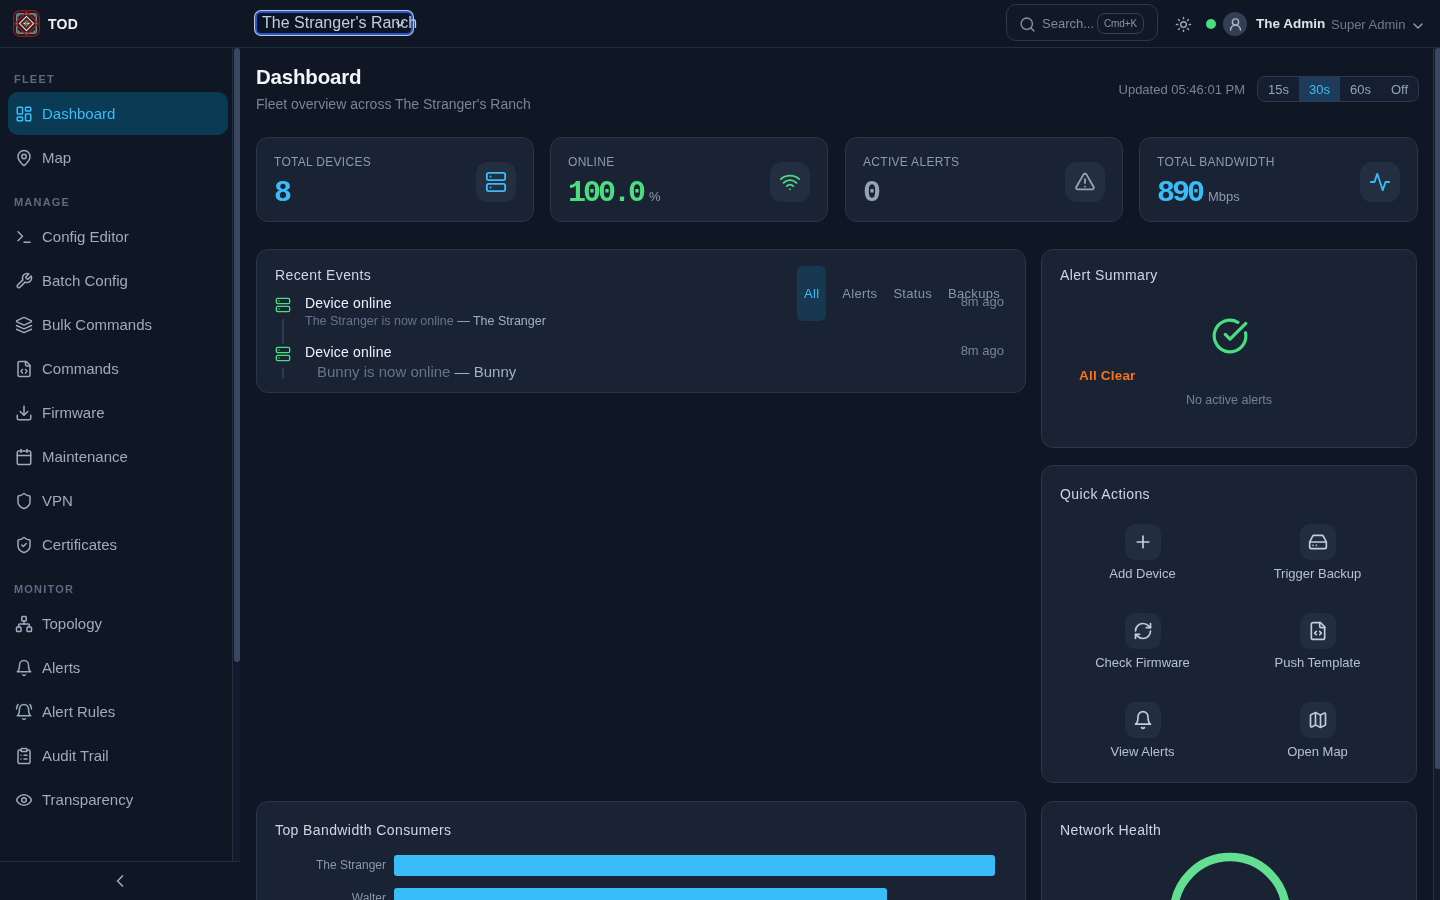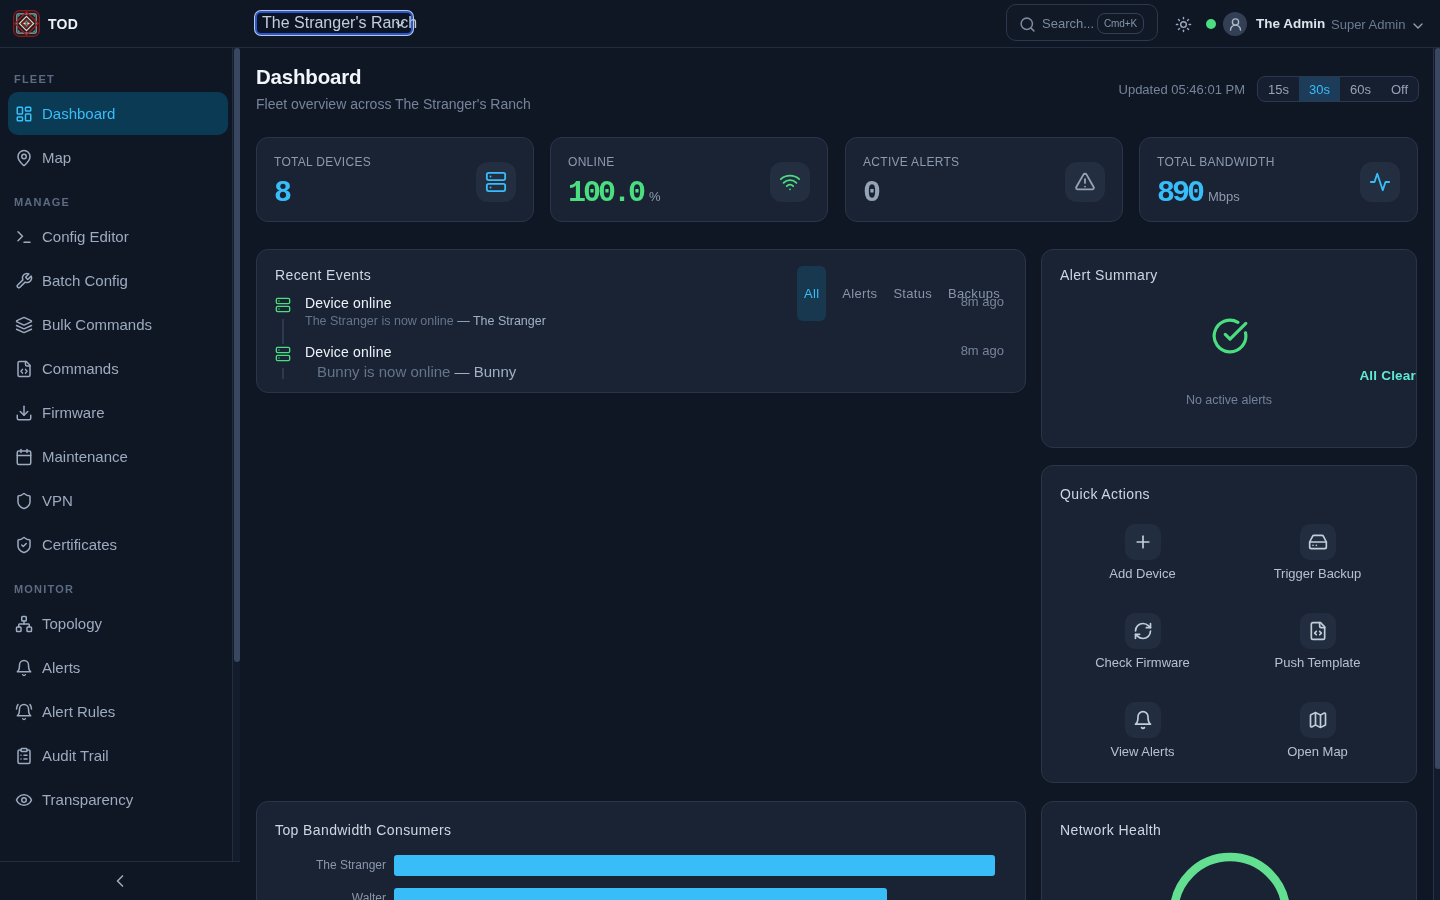--- a/index.html
+++ b/index.html
@@ -341,21 +341,21 @@
       <div style="position:absolute;left:44px;top:113px;font-size:15px;color:#64748b;margin-left:16px;">Bunny is now online <span style="color:#9fb0c5">— Bunny</span></div>
       <div style="position:absolute;right:21px;top:93px;font-size:13px;color:#76849a;">8m ago</div>
     </div>
 
     <div class="card" style="left:1041px;top:249px;width:376px;height:199px;">
       <div class="cardtitle" style="position:absolute;left:18px;top:17px;">Alert Summary</div>
       <svg style="position:absolute;left:169px;top:67px;" width="38" height="38" viewBox="0 0 24 24" fill="none" stroke="#4ade80" stroke-width="2" stroke-linecap="round" stroke-linejoin="round">
           <path d="M21.801 10A10 10 0 1 1 17 3.335"></path>
           <path d="m9 11 3 3L22 4"></path>
         </svg>
-      <div style="position:absolute;left:0;top:118px;width:100%;text-align:right;font-size:13.5px;font-weight:600;letter-spacing:.2px;color:#5eead4;">All Clear</div>
+      <div style="position:absolute;left:0;top:118px;width:100%;text-align:left;font-size:13.5px;font-weight:600;letter-spacing:.2px;color:#f97316;padding-left:37px;">All Clear</div>
       <div style="position:absolute;left:0;top:143px;width:100%;text-align:center;font-size:12.5px;color:#72809a;">No active alerts</div>
     </div>
 
     <div class="card" style="left:1041px;top:465px;width:376px;height:318px;">
       <div class="cardtitle" style="position:absolute;left:18px;top:20px;">Quick Actions</div>
       <div style="position:absolute;left:13px;top:58px;width:350px;display:grid;grid-template-columns:1fr 1fr;row-gap:31px;">
         <div>
             <div class="qtile">
               <svg width="20" height="20" viewBox="0 0 24 24" fill="none" stroke="currentColor" stroke-width="2" stroke-linecap="round" stroke-linejoin="round">
                 <path d="M5 12h14"></path>

